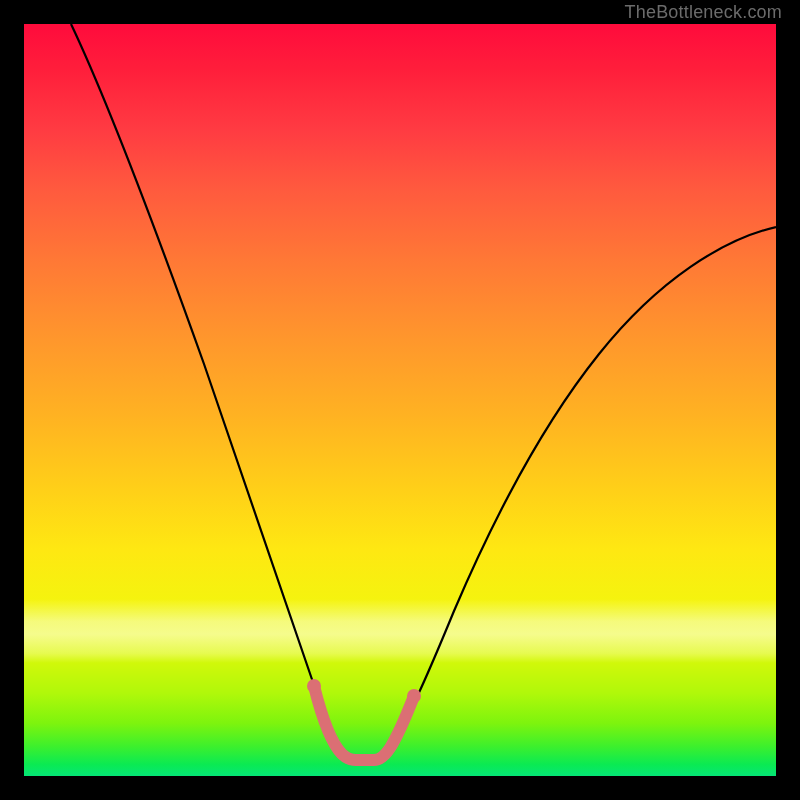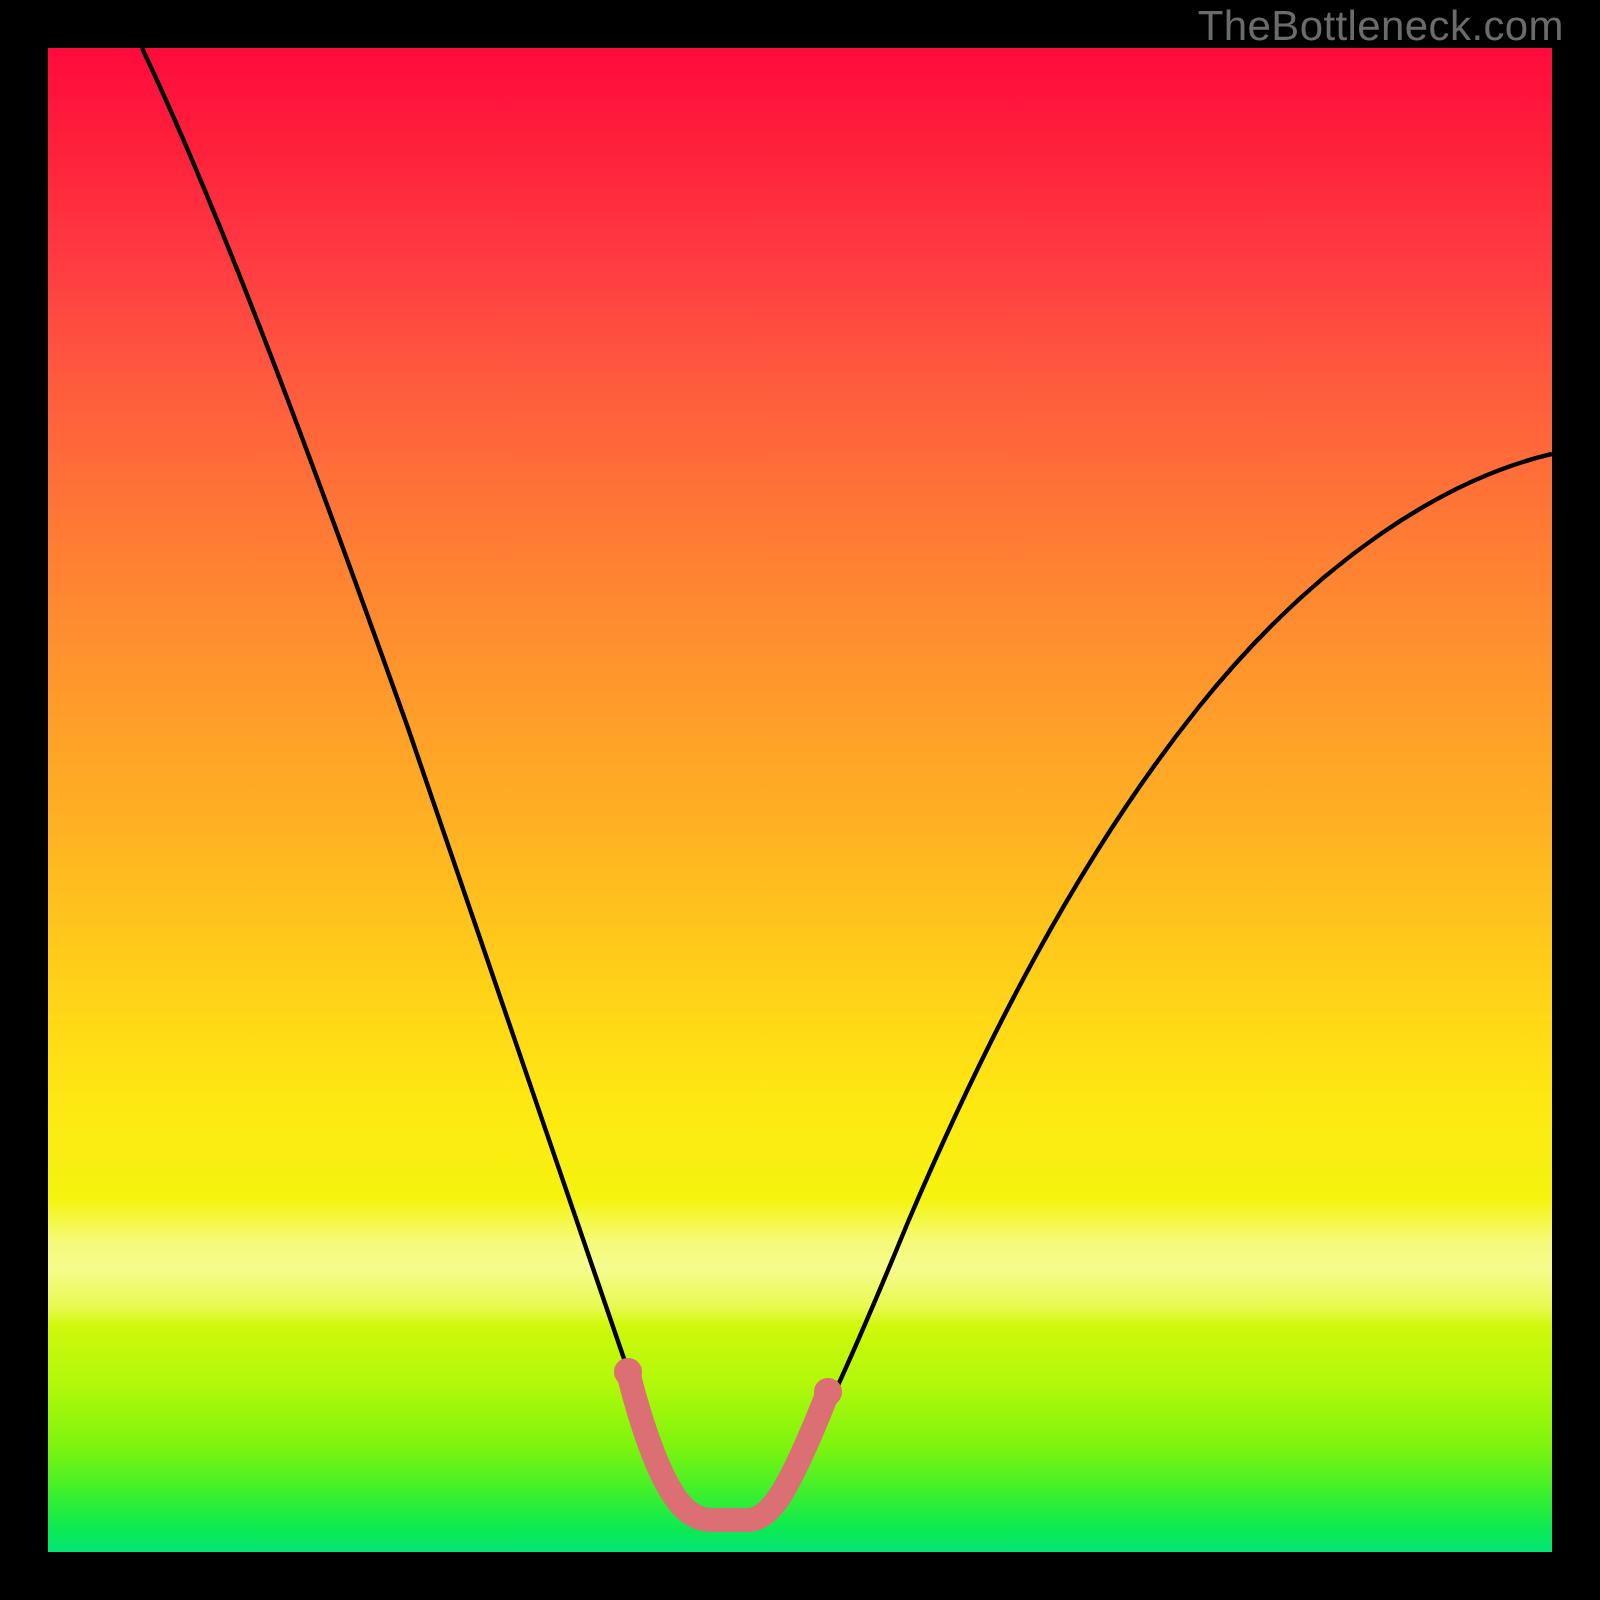--- a/index.html
+++ b/index.html
@@ -69,21 +69,21 @@
   }
   .curve {
     position: absolute;
     inset: 0;
   }
   .watermark {
     position: absolute;
     top: 2px;
     right: 18px;
     color: #6b6b6b;
-    font-size: 21px;
+    font-size: 18px;
     font-weight: 500;
     letter-spacing: 0.2px;
     user-select: none;
   }
 </style>
 </head>
 <body>
 
 <div class="frame">
 

